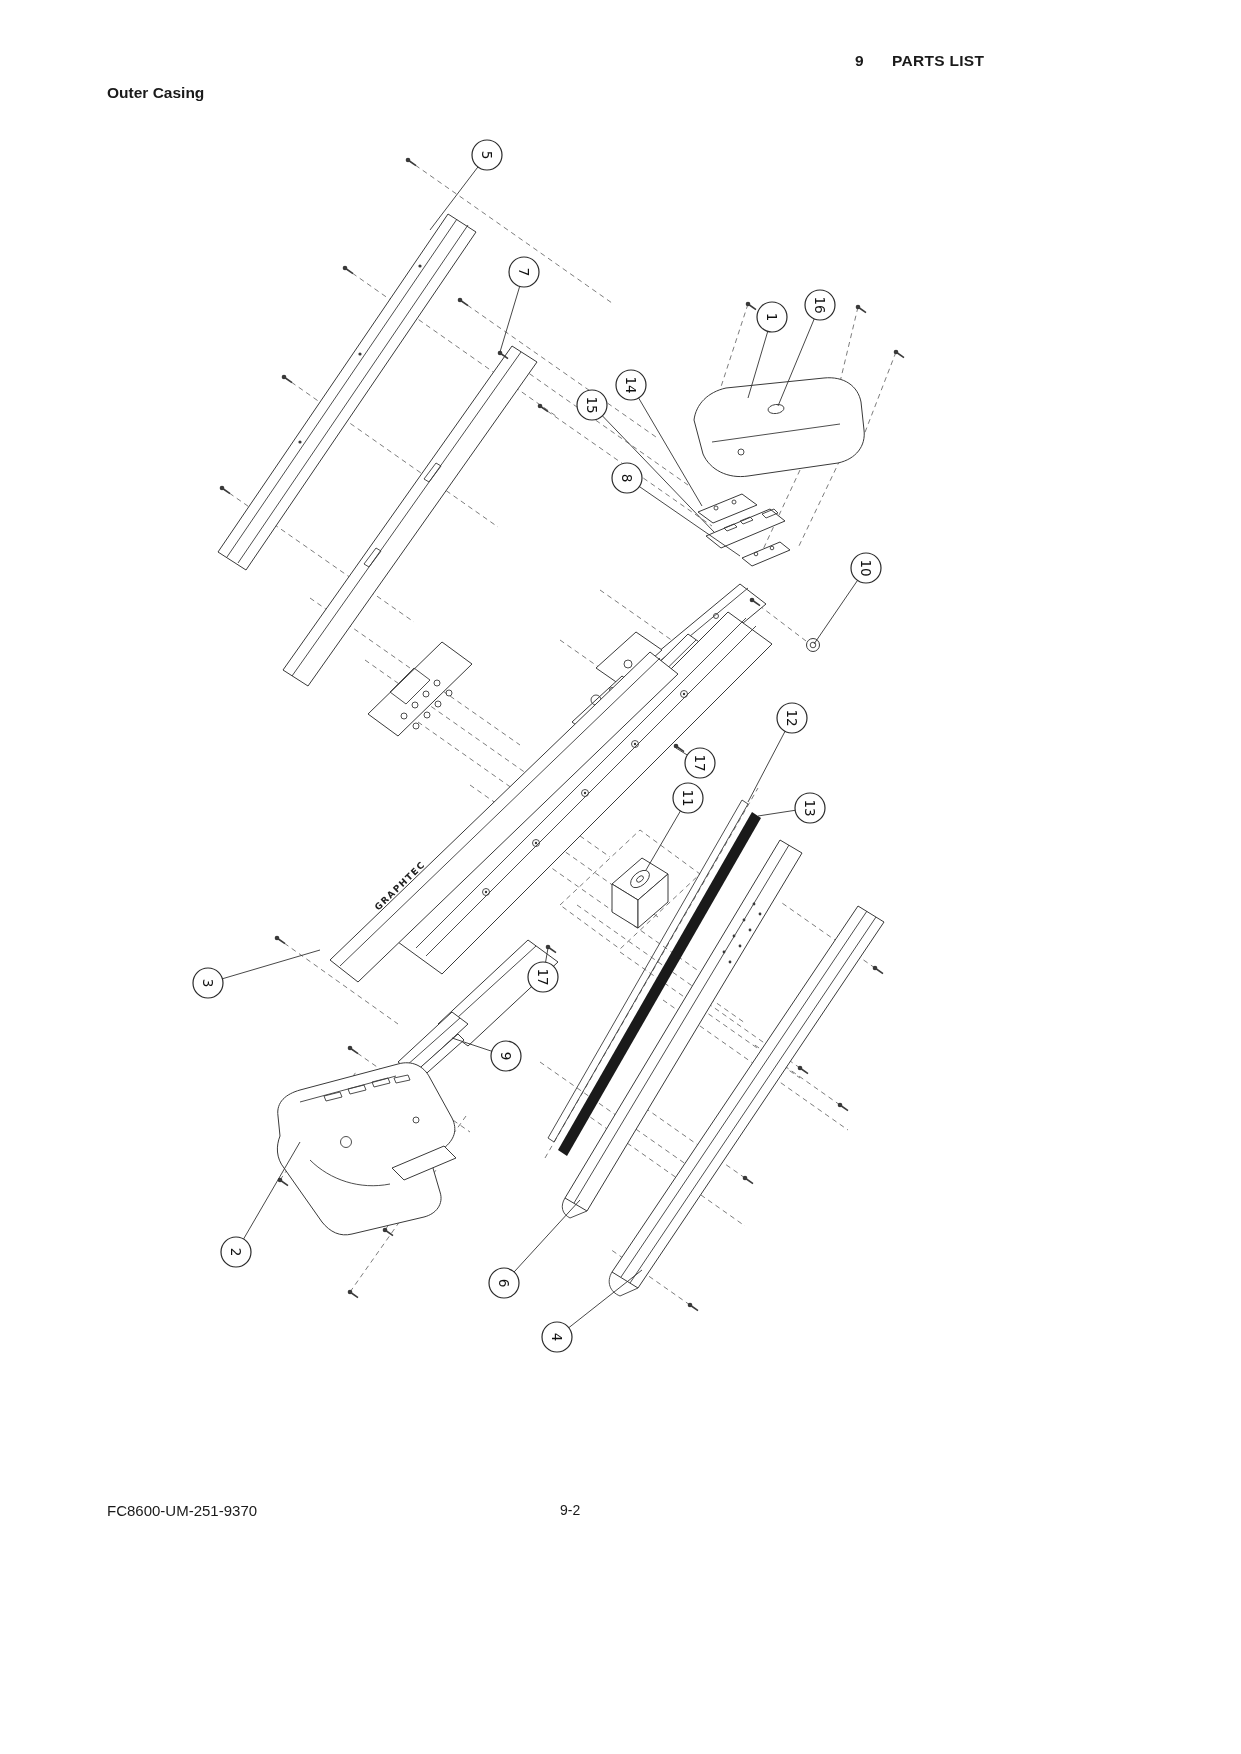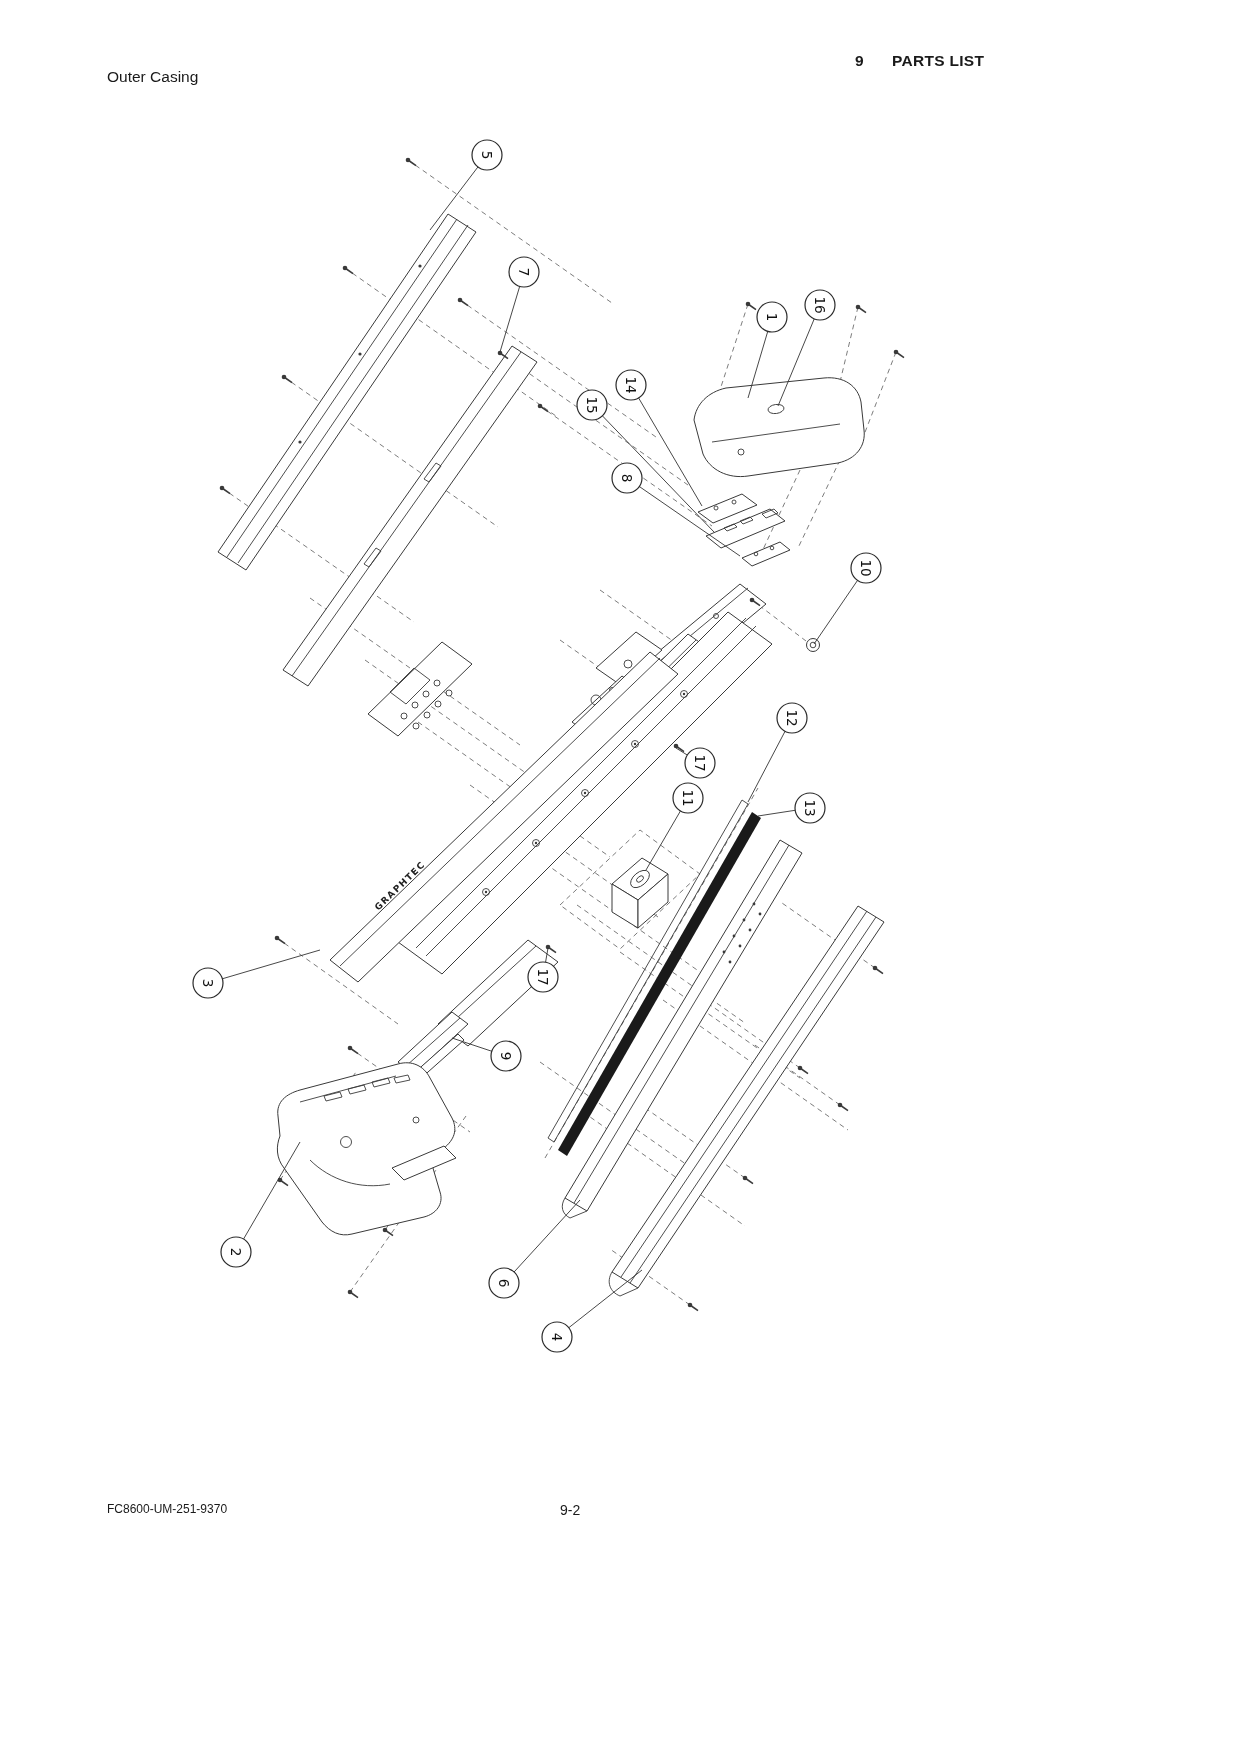--- a/index.html
+++ b/index.html
@@ -8,24 +8,24 @@
     position:relative; width:1241px; height:1754px; margin:0 auto;
     background:#ffffff; overflow:hidden;
     font-family:"Liberation Sans", sans-serif; color:#1a1a1a;
   }
   .header-right {
     position:absolute; top:52px; left:855px;
     display:flex; gap:28px;
     font-size:15.5px; font-weight:bold; letter-spacing:0.3px;
   }
   .section-title {
-    position:absolute; top:68px; left:107px;
-    font-size:15.5px; font-weight:normal;
-  }
-  .doc-number { position:absolute; top:1502px; left:107px; font-size:12px; }
+    position:absolute; top:84px; left:107px;
+    font-size:15.5px; font-weight:bold;
+  }
+  .doc-number { position:absolute; top:1502px; left:107px; font-size:15px; }
   .page-number { position:absolute; top:1502px; left:560px; font-size:14px; }
 
   svg.diagram { position:absolute; left:0; top:0; }
 
   .part  { fill:#ffffff; stroke:#3a3a3a; stroke-width:1; stroke-linejoin:round; }
   .pline { fill:none; stroke:#3a3a3a; stroke-width:0.9; stroke-linejoin:round; }
   .dash  { fill:none; stroke:#5a5a5a; stroke-width:0.8; stroke-dasharray:5 4; }
   .dot   { fill:#3a3a3a; }
   .dark  { fill:#1a1a1a; stroke:none; }
   .leader { stroke:#333333; stroke-width:0.9; fill:none; }

